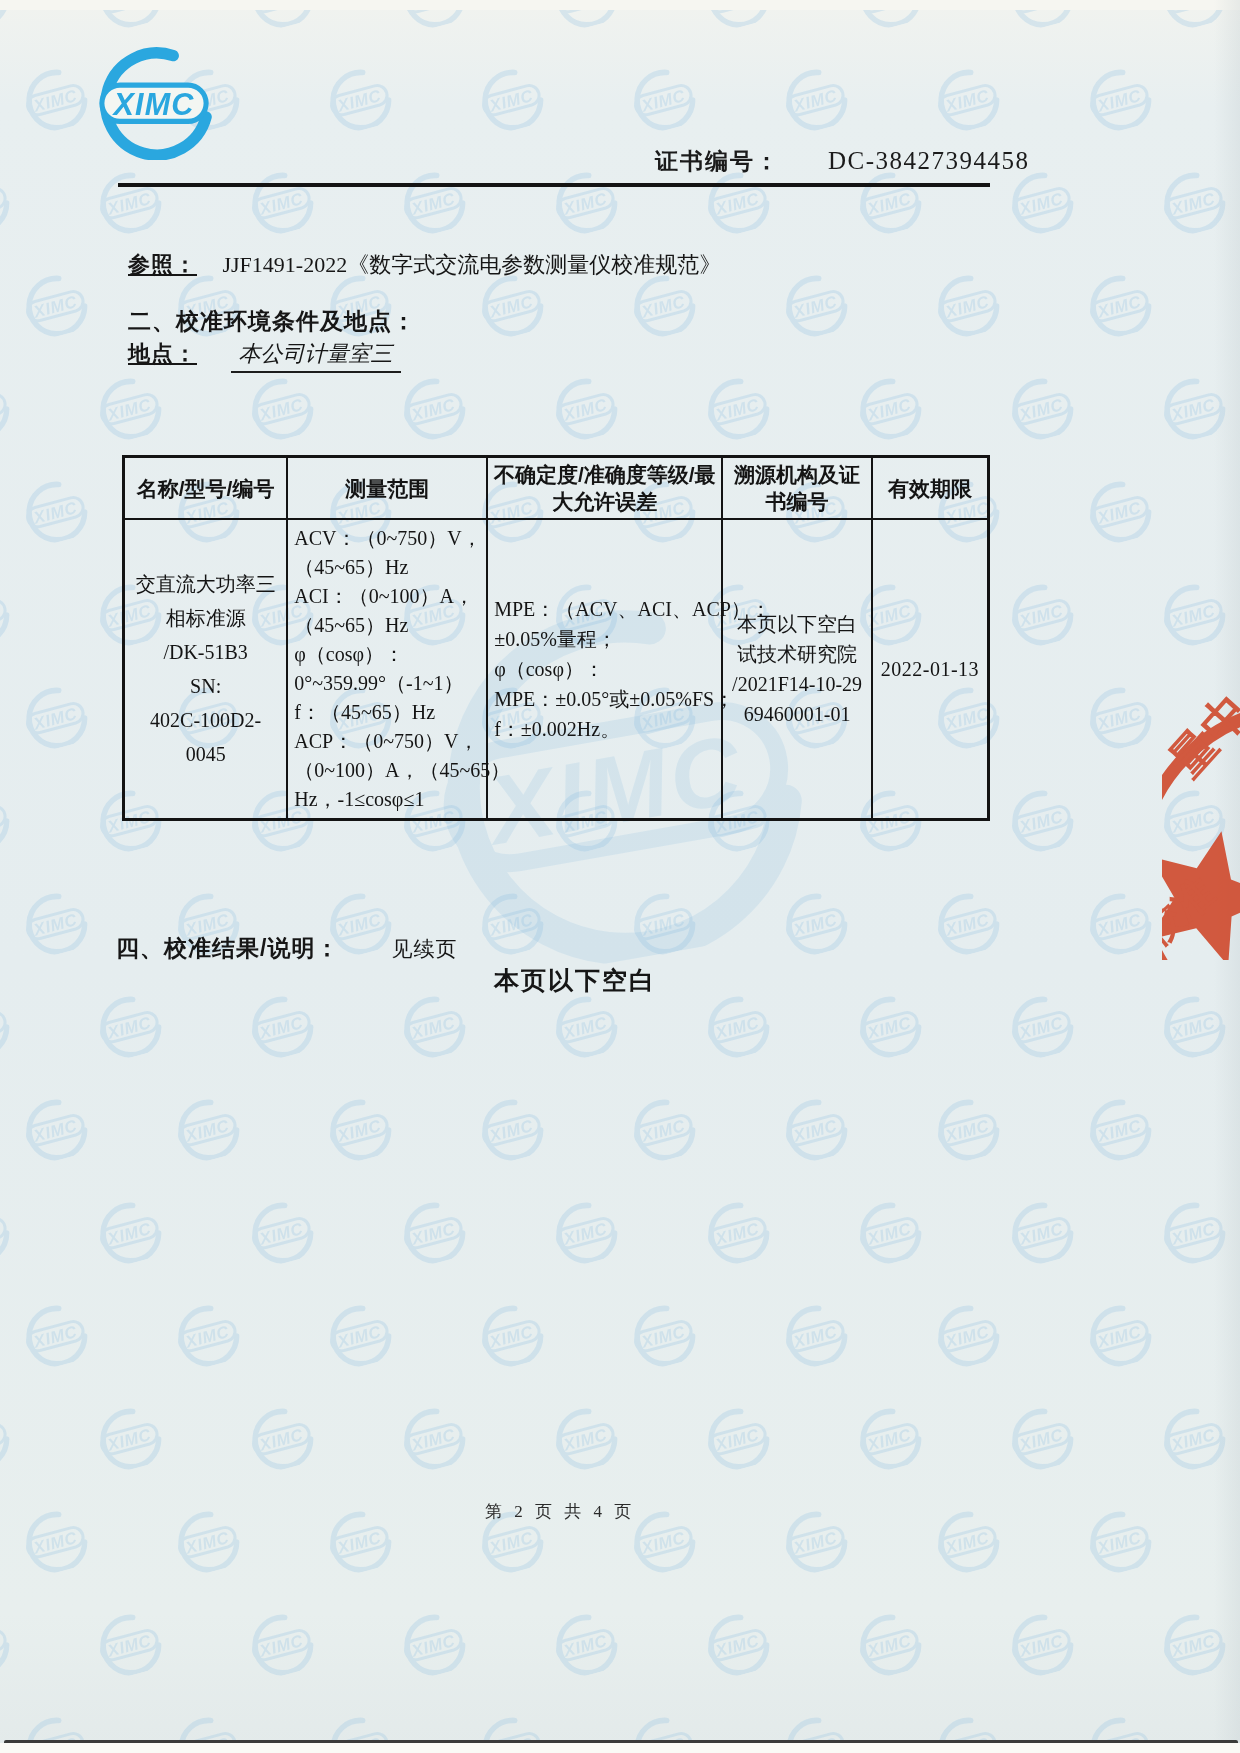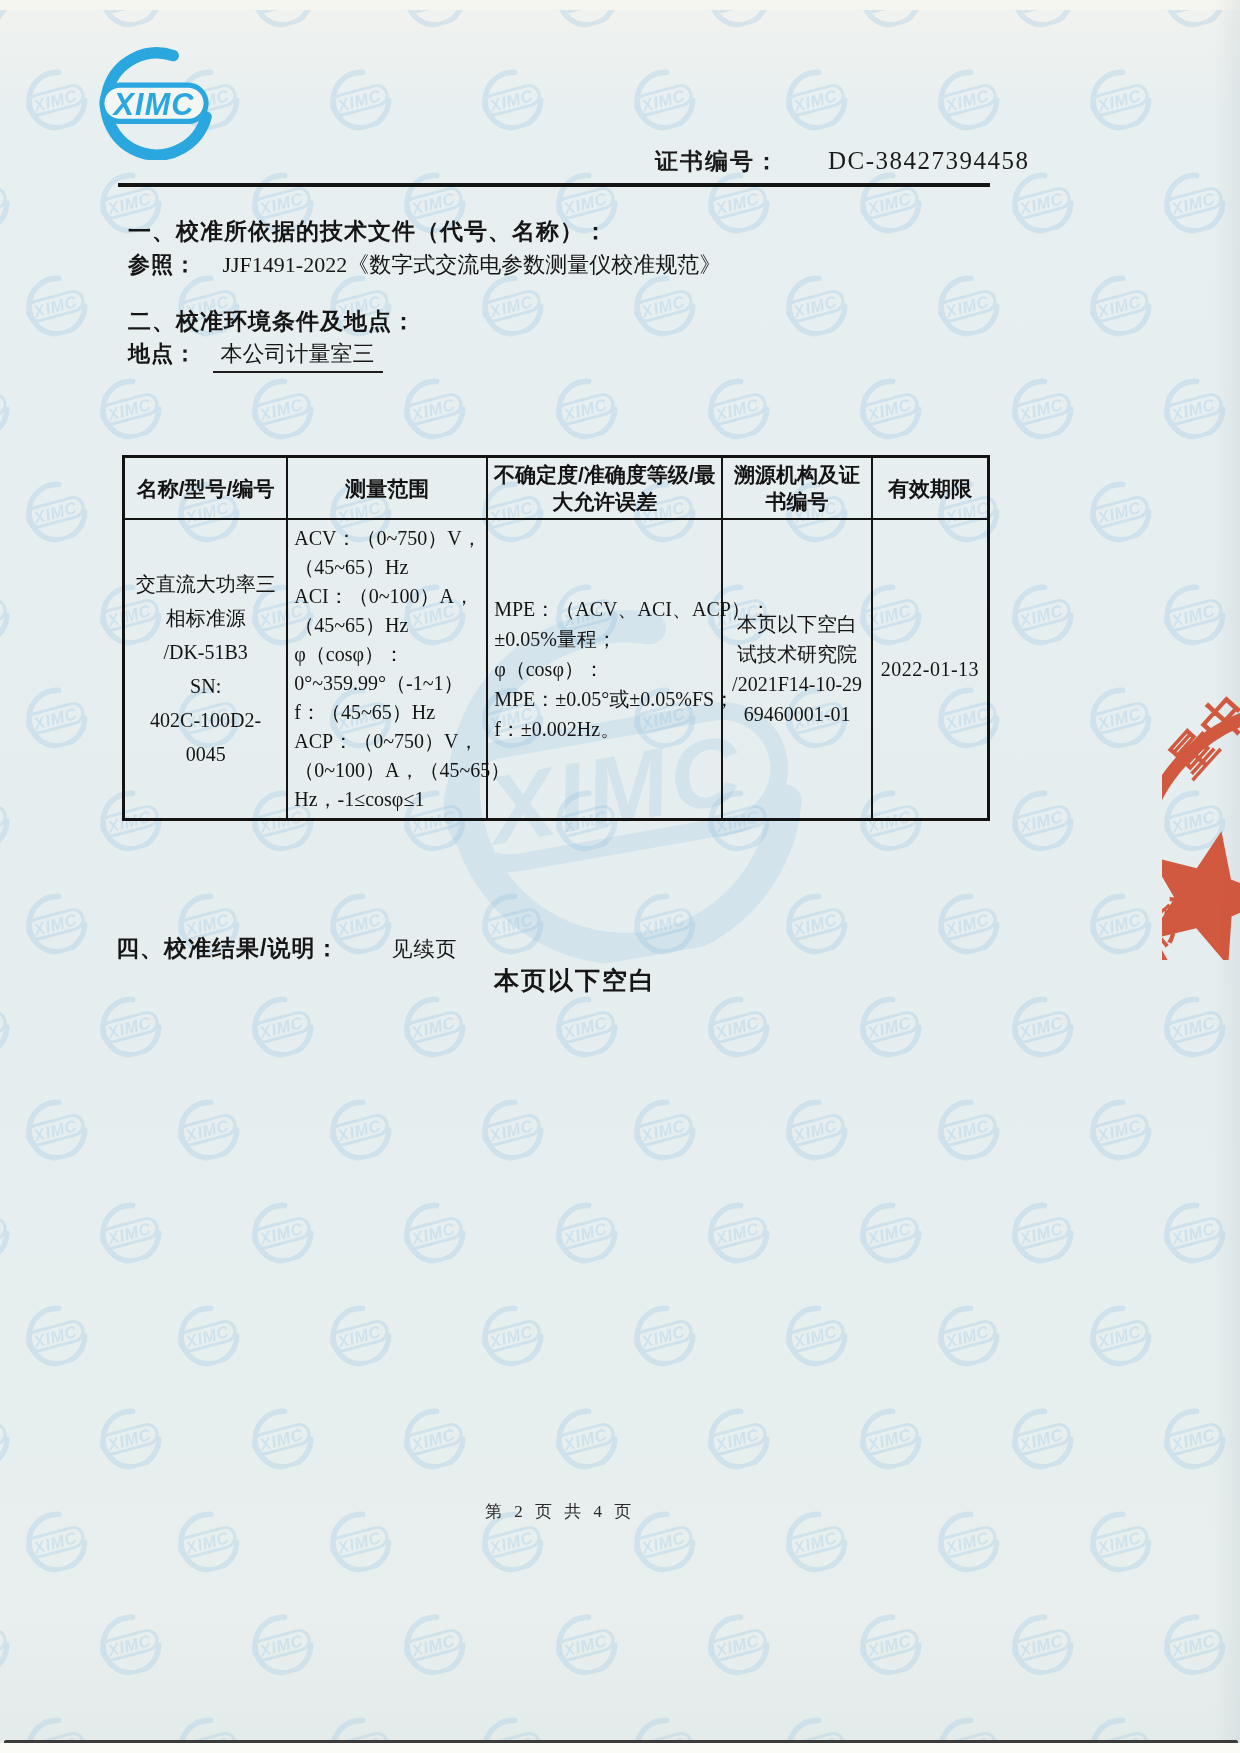--- a/index.html
+++ b/index.html
@@ -24,21 +24,21 @@
 
   .logo{position:absolute;left:86px;top:42px;color:#2aa7df;}
 
   .cert-line{position:absolute;top:146px;left:655px;display:flex;align-items:baseline;}
   .cert-label{font-family:"Liberation Sans",sans-serif;font-weight:bold;font-size:23px;letter-spacing:2px;}
   .cert-no{font-size:25px;letter-spacing:1.5px;margin-left:48px;}
   .rule{position:absolute;top:183px;left:118px;width:872px;height:4px;background:#141414;}
 
   .h{position:absolute;font-family:"Liberation Sans",sans-serif;font-weight:bold;font-size:23px;letter-spacing:1px;color:#161616;}
   .line{position:absolute;font-size:22px;color:#161616;}
-  .lab{font-family:"Liberation Sans",sans-serif;font-weight:bold;font-size:22px;letter-spacing:1px;}
+  .lab{font-family:"Liberation Sans",sans-serif;font-weight:bold;font-size:22px;letter-spacing:1px;text-decoration:underline;}
   .uval{display:inline-block;text-align:center;border-bottom:2.5px solid #1d1d1d;padding:0 8px 2px 8px;}
 
   table.dev{
     position:absolute;top:455px;left:122px;
     border-collapse:collapse;table-layout:fixed;width:868px;
     background:transparent;
   }
   table.dev th,table.dev td{border:2.5px solid #131313;}
   table.dev{border:3.5px solid #131313;}
   table.dev th{
@@ -910,30 +910,29 @@
       <text x="60" y="62" text-anchor="middle" font-size="27" font-style="italic" font-weight="bold" font-family="Liberation Sans, sans-serif" fill="currentColor" letter-spacing="1">XIMC</text>
     </svg>
   </div>
 
   <div class="cert-line">
     <span class="cert-label">证书编号：</span>
     <span class="cert-no">DC-38427394458</span>
   </div>
   <div class="rule"></div>
 
-  <div class="h" style="top:216px;left:128px;">一、校准所依据的技术文件（代号、名称）：</div>
   <div class="line" style="top:250px;left:128px;">
     <span class="lab">参照：</span>
     <span style="margin-left:20px;">JJF1491-2022《数字式交流电参数测量仪校准规范》</span>
   </div>
 
   <div class="h" style="top:306px;left:128px;">二、校准环境条件及地点：</div>
   <div class="line" style="top:339px;left:128px;">
     <span class="lab">地点：</span>
-    <span class="uval" style="min-width:136px;margin-left:10px;">本公司计量室三</span>
+    <span class="uval" style="min-width:136px;margin-left:28px;font-style:italic;">本公司计量室三</span>
   </div>
 
 
   <table class="dev">
     <colgroup>
       <col style="width:163px">
         <col style="width:199px">
         <col style="width:234px">
         <col style="width:149px">
         <col style="width:116px">

